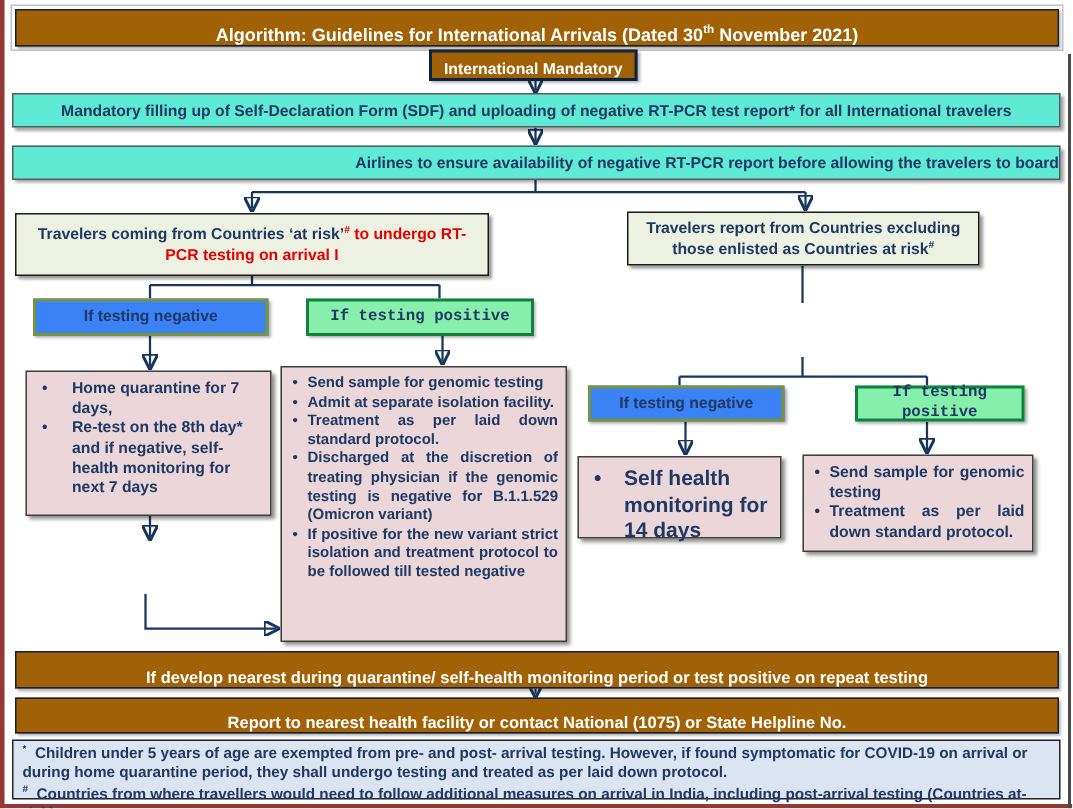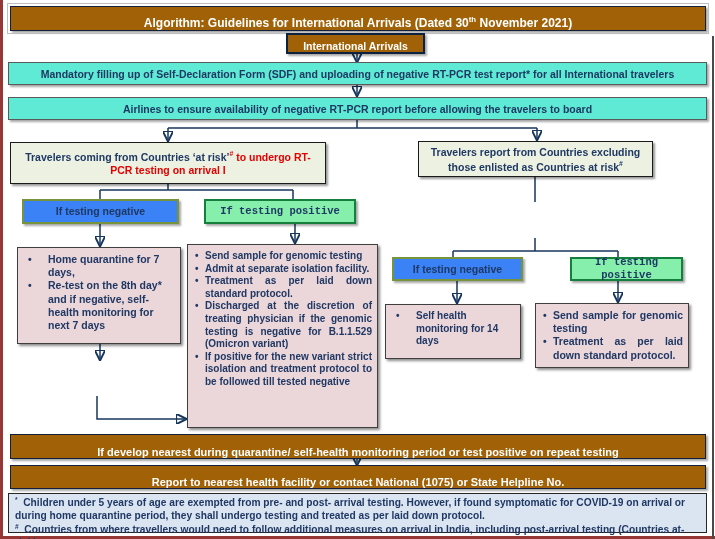--- a/index.html
+++ b/index.html
@@ -73,28 +73,28 @@
     <path d="M457,281 L457,301" marker-end="url(#ah)"></path>
     <path d="M618,281 L618,300" marker-end="url(#ah)"></path>
     <path d="M357,459 L357,463" marker-end="url(#ah)"></path>
   </svg>
 
   <div class="abs center navy-bar title-bar" style="left:10px;top:6px;width:696px;height:25px;">
     <span><span>Algorithm: Guidelines for International Arrivals (Dated 30</span><sup>th</sup><span> November 2021)</span></span>
   </div>
 
   <div class="abs center navy-bar" style="left:286px;top:33px;width:139px;height:21px;font-size:10.5px;border-width:2px;border-color:#0d2240;">
-    <span>International Arrivals</span>
+    <span>International Mandatory</span>
   </div>
 
   <div class="abs center peach" style="left:8px;top:62px;width:699px;height:23px;">
     <span>Mandatory filling up of Self-Declaration Form (SDF) and uploading of negative RT-PCR test report* for all International  travelers</span>
   </div>
 
-  <div class="abs center peach" style="left:8px;top:97px;width:699px;height:23px;">
+  <div class="abs center peach" style="left:8px;top:97px;width:699px;height:23px;justify-content:flex-end;">
     <span>Airlines to ensure availability of negative RT-PCR report before allowing the travelers to board</span>
   </div>
 
   <div class="abs center greenish" style="left:10px;top:142px;width:316px;height:42px;">
     <span><span>Travelers coming from Countries ‘at risk’</span><sup class="red-text">#</sup><span class="red-text"> to undergo RT-PCR testing on arrival I</span></span>
   </div>
 
   <div class="abs center greenish" style="left:418px;top:141px;width:235px;height:36px;">
     <span><span>Travelers report from Countries excluding those enlisted as Countries at risk</span><sup>#</sup></span>
   </div>
@@ -127,21 +127,21 @@
 
 
   <div class="abs center label-green" style="left:392px;top:257px;width:131px;height:24px;">
     <span>If testing negative</span>
   </div>
 
   <div class="abs center label-orange" style="left:570px;top:257px;width:113px;height:24px;">
     <span>If testing positive</span>
   </div>
 
-  <div class="abs pink" style="left:385px;top:304px;width:136px;height:55px;font-size:10px;">
+  <div class="abs pink" style="left:385px;top:304px;width:136px;height:55px;font-size:14px;">
     <ul class="steps steps-wide">
         <li>Self health monitoring for 14 days</li>
       </ul>
   </div>
 
   <div class="abs pink" style="left:535px;top:303px;width:154px;height:65px;font-size:10.5px;">
     <ul class="steps justify">
         <li>Send sample for genomic testing</li>
         <li>Treatment as per laid down standard protocol.</li>
       </ul>

